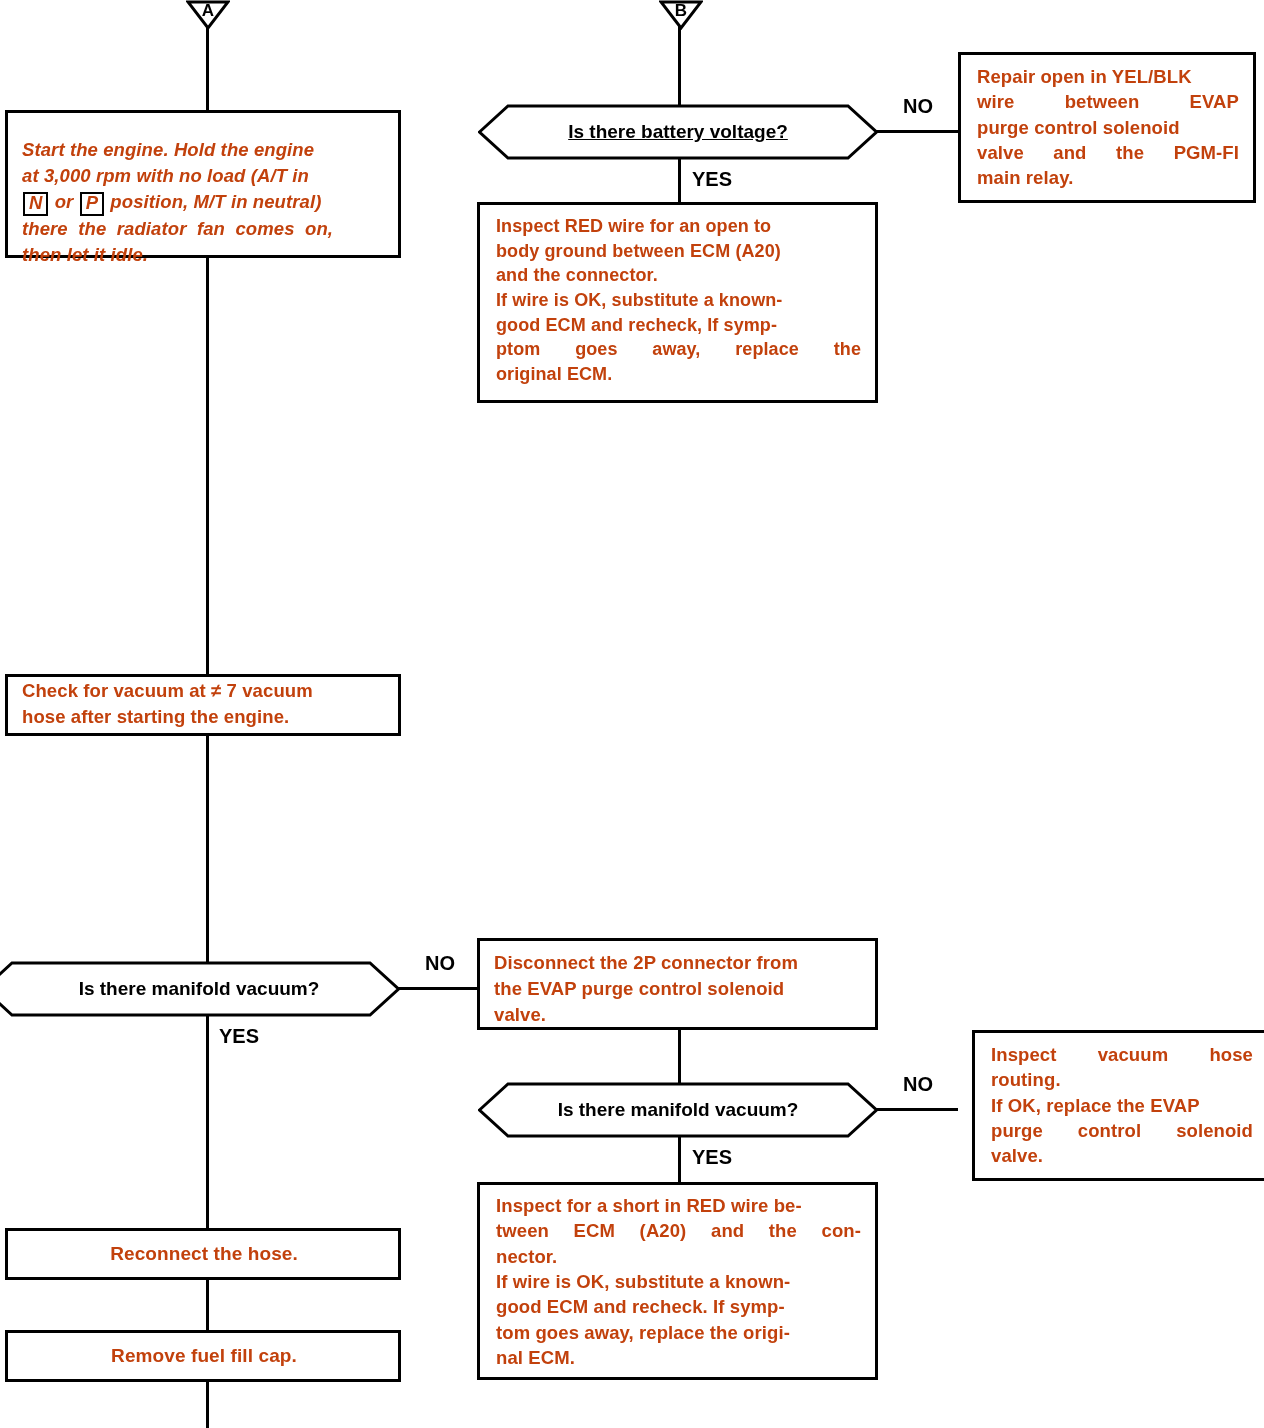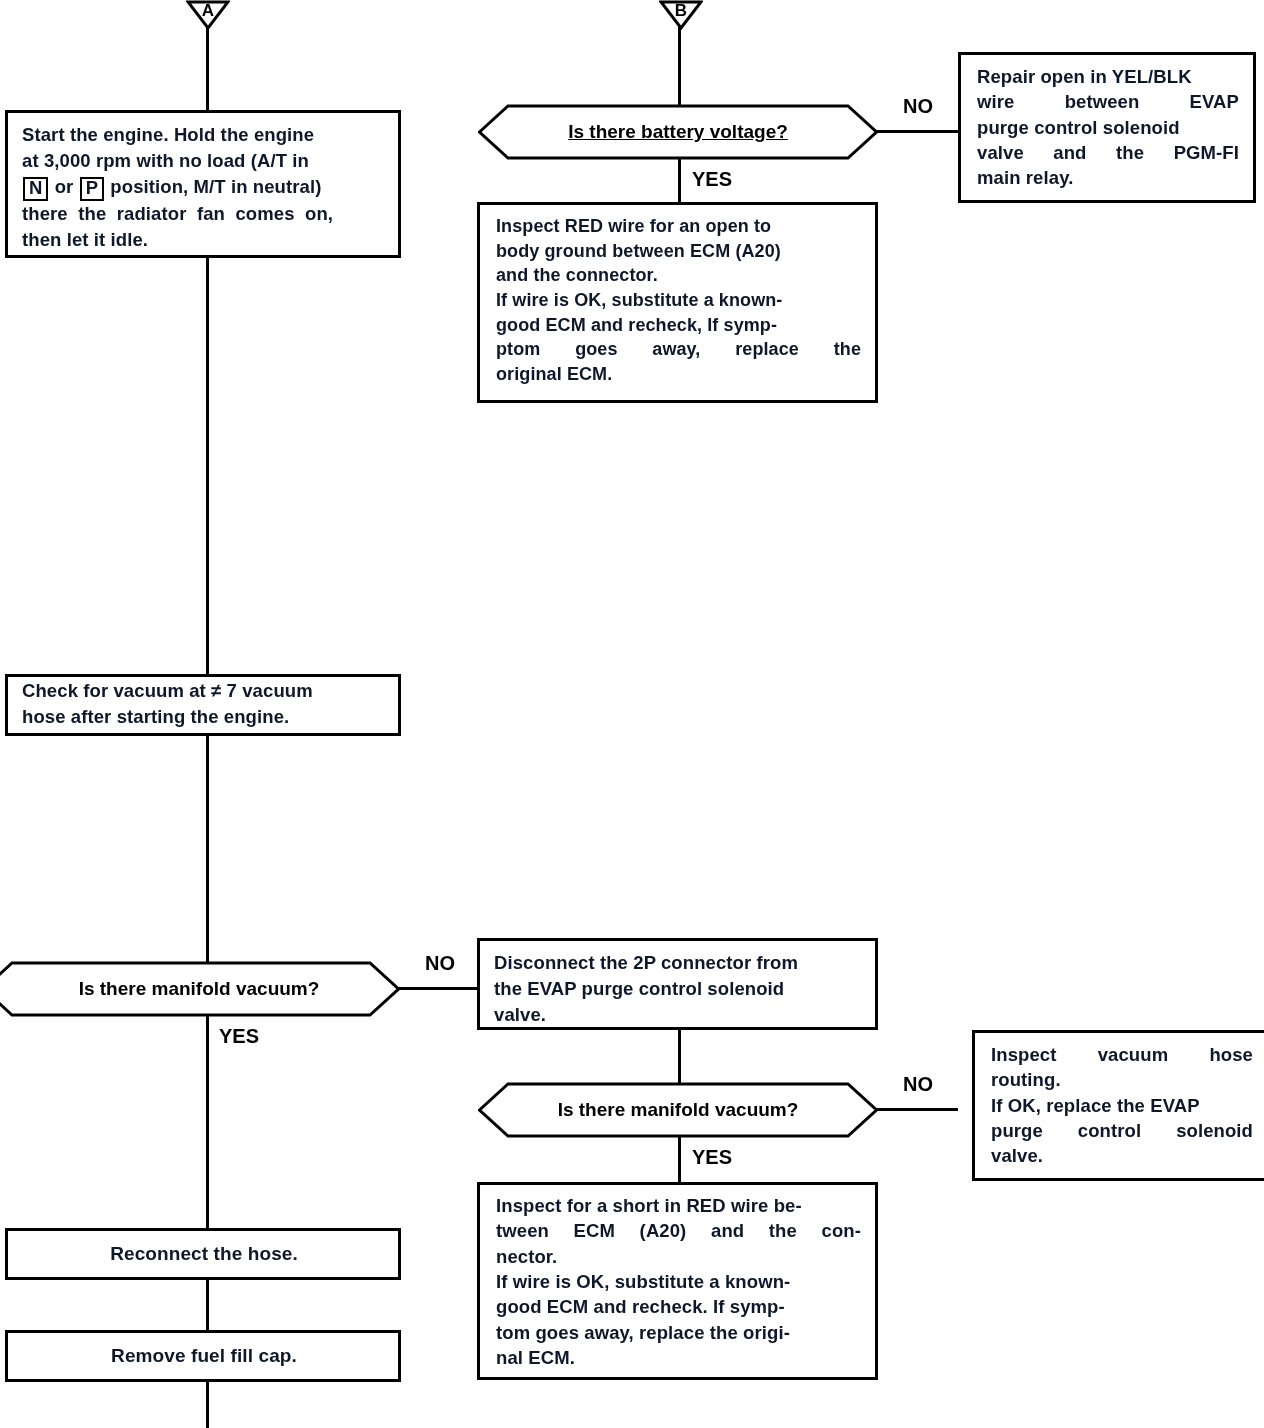--- a/index.html
+++ b/index.html
@@ -17,21 +17,21 @@
     background: #ffffff;
     overflow: hidden;
   }
 
   
   .pbox {
     position: absolute;
     box-sizing: border-box;
     border: 3px solid #000;
     background: #fff;
-    color: #0f172a;
+    color: #c2410c;
     font-weight: bold;
     line-height: 1.32;
     letter-spacing: 0.1px;
     padding: 8px 12px 8px 14px;
     display: block;
   }
   .pbox .ln { display: block; white-space: pre; }
   .pbox.justify .ln {
     text-align: justify;
     text-align-last: justify;
@@ -114,21 +114,21 @@
 
   <div class="conn" style="left:659px; top:0px; width:44px; height:30px;">
     <svg width="44" height="30" viewBox="0 0 44 30">
       <polygon points="2,2 42,2 22,28" fill="#fff" stroke="#000" stroke-width="3"></polygon>
     </svg>
     <span class="letter">B</span>
   </div>
 
   <div class="vline" style="left:206px; top:26px; height:86px;"></div>
 
-  <div class="pbox" style="left:5px; top:110px; width:396px; height:148px; font-size:18.5px; line-height:1.40; padding-top:9px;">
+  <div class="pbox" style="left:5px; top:110px; width:396px; height:148px; font-size:18.5px; line-height:1.40; padding-top:24px;font-style:italic;">
     <span class="ln">Start the engine. Hold the engine</span>
     <span class="ln">at 3,000 rpm with no load (A/T in</span>
     <span class="ln" style="white-space:normal;"><span class="keybox">N</span> or <span class="keybox">P</span> position, M/T in neutral)</span>
     <span class="ln">there  the  radiator  fan  comes  on,</span>
     <span class="ln">then let it idle.</span>
   </div>
 
   <div class="vline" style="left:206px; top:256px; height:420px;"></div>
 
   <div class="pbox" style="left:5px; top:674px; width:396px; height:62px; font-size:18.5px; line-height:1.42; padding-top:1px;">

